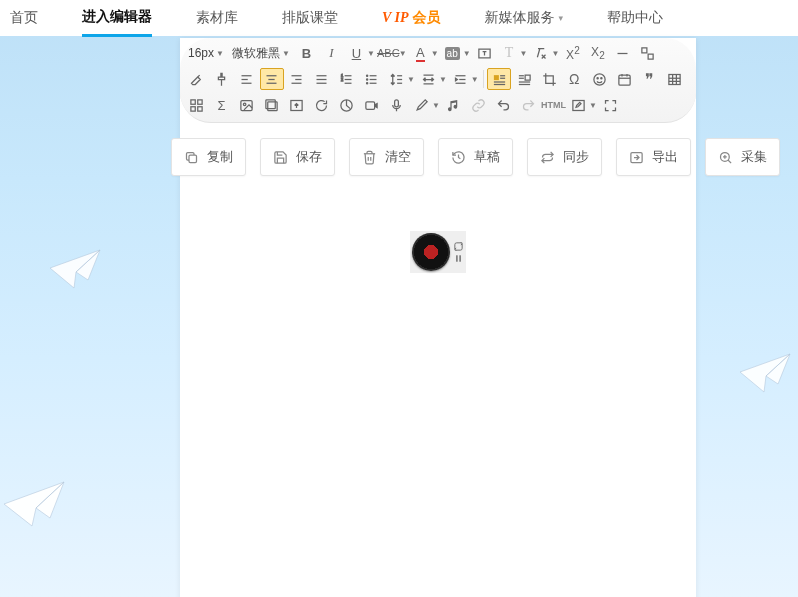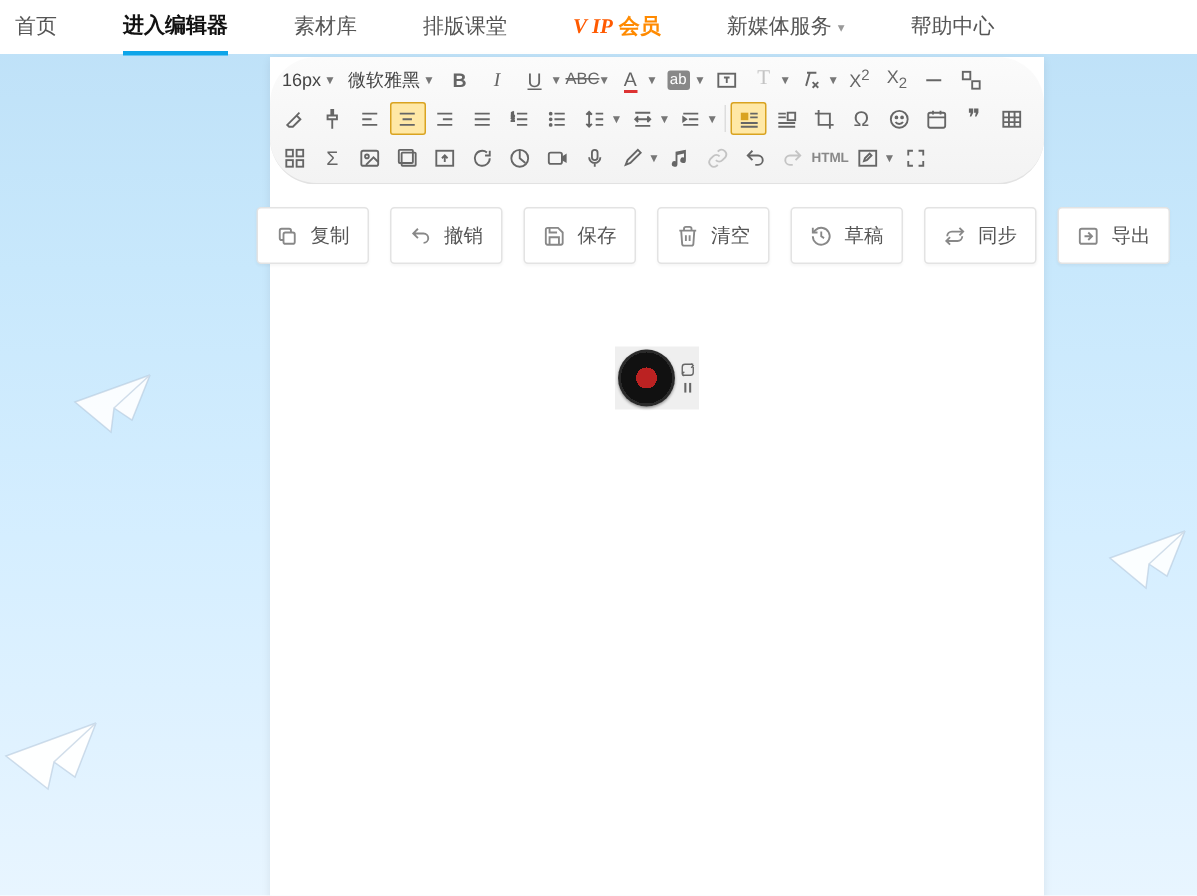--- a/index.html
+++ b/index.html
@@ -541,26 +541,20 @@
   <div class="right-rail">
     <div class="rbtn">
       <svg width="15" height="15" viewBox="0 0 24 24" fill="none" stroke="#888" stroke-width="2">
           <rect x="8" y="8" width="12" height="12" rx="2"></rect>
           <path d="M16 8V6a2 2 0 0 0-2-2H6a2 2 0 0 0-2 2v8a2 2 0 0 0 2 2h2"></path>
         </svg>
       <span>复制</span>
     </div>
     <div class="rbtn">
       <svg width="15" height="15" viewBox="0 0 24 24" fill="none" stroke="#888" stroke-width="2">
-          <path d="M9 14L4 9l5-5 M4 9h11a5 5 0 0 1 0 10"></path>
-        </svg>
-      <span>撤销</span>
-    </div>
-    <div class="rbtn">
-      <svg width="15" height="15" viewBox="0 0 24 24" fill="none" stroke="#888" stroke-width="2">
           <path d="M19 21H5a2 2 0 0 1-2-2V5a2 2 0 0 1 2-2h11l5 5v11a2 2 0 0 1-2 2z"></path>
           <polyline points="17 21 17 13 7 13 7 21"></polyline>
           <polyline points="7 3 7 8 15 8"></polyline>
         </svg>
       <span>保存</span>
     </div>
     <div class="rbtn">
       <svg width="15" height="15" viewBox="0 0 24 24" fill="none" stroke="#888" stroke-width="2">
           <polyline points="3 6 5 6 21 6"></polyline>
           <path d="M19 6l-1 14a2 2 0 0 1-2 2H8a2 2 0 0 1-2-2L5 6 M10 11v6 M14 11v6"></path>
@@ -582,15 +576,24 @@
         </svg>
       <span>同步</span>
     </div>
     <div class="rbtn">
       <svg width="15" height="15" viewBox="0 0 24 24" fill="none" stroke="#888" stroke-width="2">
           <rect x="3" y="4" width="18" height="16" rx="2"></rect>
           <path d="M12 16l4-4-4-4 M8 12h8"></path>
         </svg>
       <span>导出</span>
     </div>
+    <div class="rbtn">
+      <svg width="15" height="15" viewBox="0 0 24 24" fill="none" stroke="#888" stroke-width="2">
+          <circle cx="11" cy="11" r="7"></circle>
+          <line x1="21" y1="21" x2="16" y2="16"></line>
+          <line x1="11" y1="8" x2="11" y2="14"></line>
+          <line x1="8" y1="11" x2="14" y2="11"></line>
+        </svg>
+      <span>采集</span>
+    </div>
   </div>
 
 </div>
 
 </body></html>

